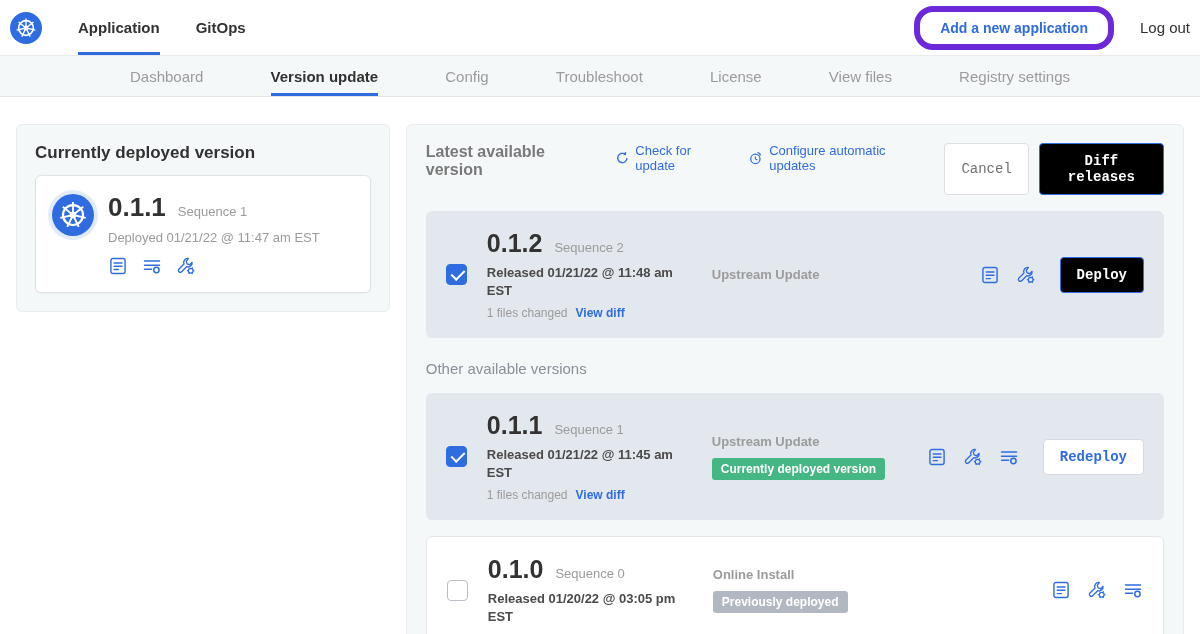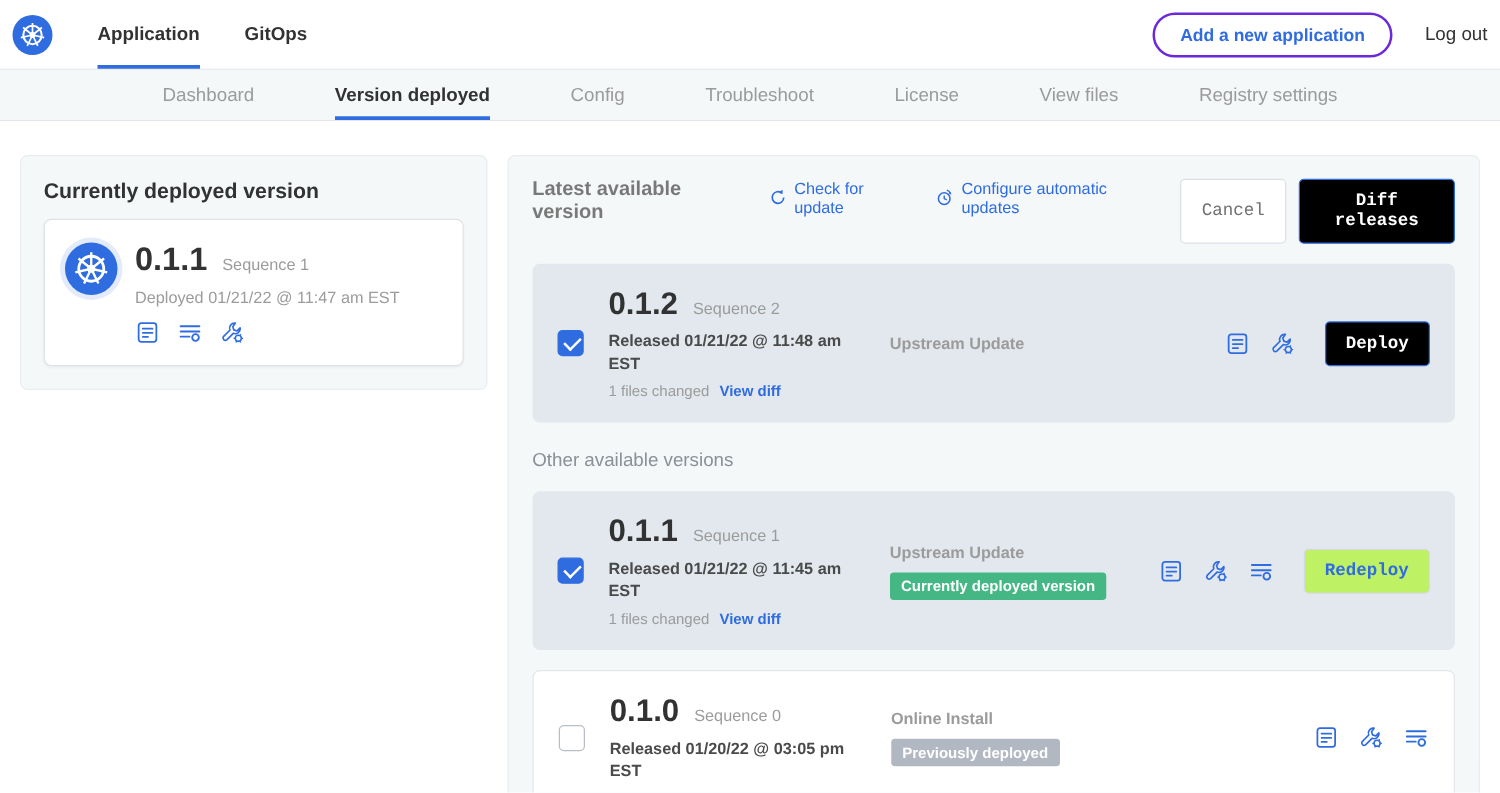--- a/index.html
+++ b/index.html
@@ -7,21 +7,21 @@
   body { font-family:"Liberation Sans", sans-serif; background:#fff; color:#323232; }
 
   
   .topnav { height:56px; display:flex; align-items:center; padding:0 10px; border-bottom:1px solid #e8eaed; background:#fff;justify-content:space-between; }
   .logo-badge { width:32px; height:32px; border-radius:50%; background:#2f6ce0; color:#fff; display:flex; align-items:center; justify-content:center; margin-right:36px; }
   .logo-badge svg { width:22px; height:22px; }
   .topnav-tabs { display:flex; gap:36px; height:100%; }
   .topnav-tab { position:relative; display:flex; align-items:center; font-size:15px; font-weight:bold; color:#323232; cursor:pointer; }
   .topnav-tab.active::after { content:""; position:absolute; left:0; right:0; bottom:0; height:3px; background:#2f6ce0; }
   .topnav-right { margin-left:auto; display:flex; align-items:center; gap:26px; }
-  .pill-btn { background:#fff; border:2px solid #6d28d9; color:#2f6ce0; font-weight:bold; font-size:14px; padding:8px 20px; border-radius:19px; cursor:pointer; font-family:inherit; }
+  .pill-btn { background:#fff; border:6px solid #6d28d9; color:#2f6ce0; font-weight:bold; font-size:14px; padding:8px 20px; border-radius:19px; cursor:pointer; font-family:inherit; }
   .logout { font-size:15px; color:#323232; cursor:pointer; }
 
   
   .subnav { height:41px; background:#f5f8f9; border-bottom:1px solid #e2e6ea; display:flex; align-items:stretch; padding:0 130px; justify-content:space-between; }
   .subnav-tab { position:relative; display:flex; align-items:center; font-size:15px; color:#9b9b9b; cursor:pointer; }
   .subnav-tab.active { color:#323232; font-weight:bold; }
   .subnav-tab.active::after { content:""; position:absolute; left:0; right:0; bottom:0; height:3px; background:#2f6ce0; }
 
   
   .main { display:flex; gap:16px; padding:27px 16px 0 16px; background:#fff; }
@@ -42,21 +42,21 @@
   
   .avail-panel { flex:1; background:#f5f8f9; border:1px solid #e9edf1; border-radius:6px; padding:18px 19px; }
   .avail-header { display:flex; align-items:flex-start; gap:22px; }
   .avail-title { font-size:16px; font-weight:bold; color:#797979; }
   .link { display:flex; align-items:center; gap:6px; color:#2f6ce0; font-size:13px; cursor:pointer; }
   .link svg { width:16px; height:16px; }
   .hdr-btns { margin-left:auto; display:flex; gap:10px; }
   .btn { font-family:Liberation Mono, monospace; font-size:14px; border-radius:4px; padding:9px 16px; cursor:pointer; }
   .btn-cancel { background:#fff; border:1px solid #dcе0e5; border:1px solid #dce0e5; color:#717171; }
   .btn-primary { background:#000000; border:1px solid #2f6ce0; color:#fff; font-weight:bold; }
-  .btn-outline { background:#bef264; border:1px solid #d5dae0; color:#2f6ce0; font-weight:bold; }
+  .btn-outline { background:#ffffff; border:1px solid #d5dae0; color:#2f6ce0; font-weight:bold; }
 
   .version-row { background:#e3e8ee; border-radius:6px; margin-top:16px; padding:18px 20px; display:flex; align-items:center; gap:20px; }
   .version-row.white { background:#fff; border:1px solid #e3e7eb; }
   .other-title { font-size:15px; color:#8a8f98; margin-top:22px; }
 
   .checkbox { width:21px; height:21px; border:1px solid #b9bec6; border-radius:4px; background:#fff; flex:0 0 auto; cursor:pointer; }
   .checkbox.checked { background:#2f6ce0; border-color:#2f6ce0; }
   .checkbox.checked::after { content:""; display:block; width:6px; height:11px; border:solid #fff; border-width:0 2px 2px 0; transform:rotate(45deg); margin:2px 0 0 7px; }
 
   .vblock { width:205px; }
@@ -145,21 +145,21 @@
     <div class="topnav-tab">GitOps</div>
   </nav>
   <div class="topnav-right">
     <button class="pill-btn">Add a new application</button>
     <span class="logout">Log out</span>
   </div>
 </header>
 
 <nav class="subnav">
   <div class="subnav-tab">Dashboard</div>
-  <div class="subnav-tab active">Version deployed</div>
+  <div class="subnav-tab active">Version update</div>
   <div class="subnav-tab">Config</div>
   <div class="subnav-tab">Troubleshoot</div>
   <div class="subnav-tab">License</div>
   <div class="subnav-tab">View files</div>
   <div class="subnav-tab">Registry settings</div>
 </nav>
 
 <main class="main">
 
   <section class="deployed-card">

